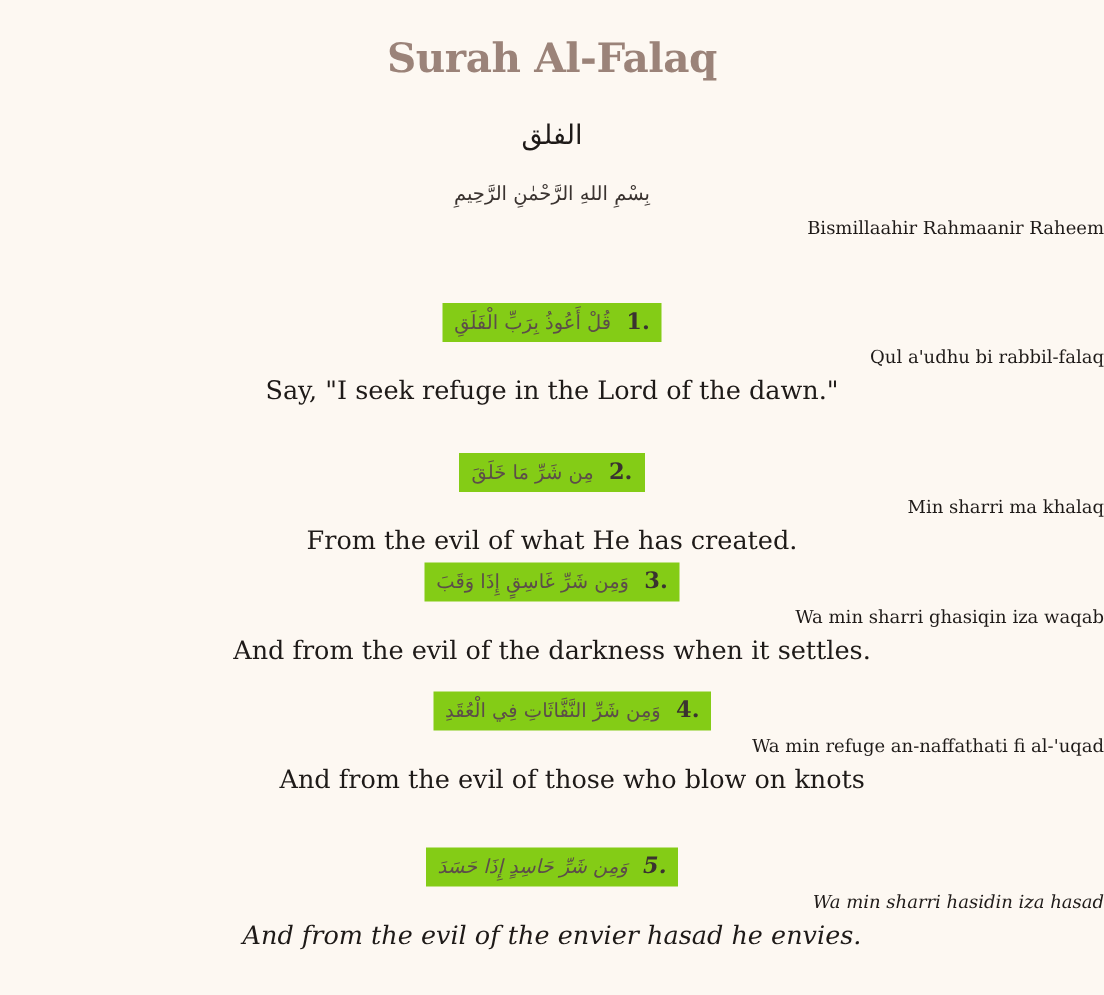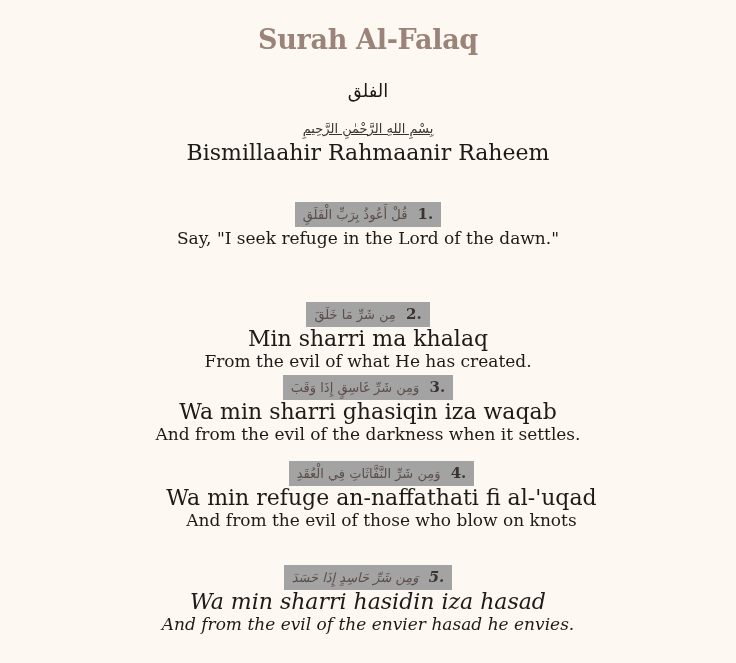--- a/index.html
+++ b/index.html
@@ -53,43 +53,43 @@
       display: inline-block;
       font-family: "DejaVu Sans", sans-serif;
       font-size: 13px;
       line-height: 24px;
       padding: 0 8px;
       color: #5c4e49;
       direction: ltr;
       unicode-bidi: isolate;
     }
     .ar.hl {
-      background: #a3a3a3;
+      background: #84cc16;
       text-align: right;
     }
     .ar.plain {
       background: transparent;
       color: #3a3330;
-      text-decoration: underline;
     }
     .ar .num {
       font-family: "DejaVu Serif", serif;
       font-weight: bold;
       font-size: 15px;
       color: #3a3330;
       margin-left: 6px;
     }
     .ar .arabic-text {
       direction: rtl;
       unicode-bidi: isolate;
     }
     .translit {
-      font-size: 22px;
+      font-size: 12px;
       line-height: 23px;
       color: #1e1a18;
+      text-align: right;
     }
     .transl {
       font-size: 17px;
       line-height: 23px;
       color: #1e1a18;
     }
   </style>
 </head>
 <body>
 
@@ -107,20 +107,21 @@
     <div class="translit">Bismillaahir Rahmaanir Raheem</div>
   </div>
 
   <div class="block" style="top:201px;">
     <div class="ar-line">
       <span class="ar hl">
         <span class="arabic-text">قُلْ أَعُوذُ بِرَبِّ الْفَلَقِ</span>
         <span class="num">1.</span>
       </span>
     </div>
+    <div class="translit">Qul a'udhu bi rabbil-falaq</div>
     <div class="transl">Say, "I seek refuge in the Lord of the dawn."</div>
   </div>
 
   <div class="block" style="top:288px;margin-top:13px;">
     <div class="ar-line">
       <span class="ar hl">
         <span class="arabic-text">مِن شَرِّ مَا خَلَقَ</span>
         <span class="num">2.</span>
       </span>
     </div>

